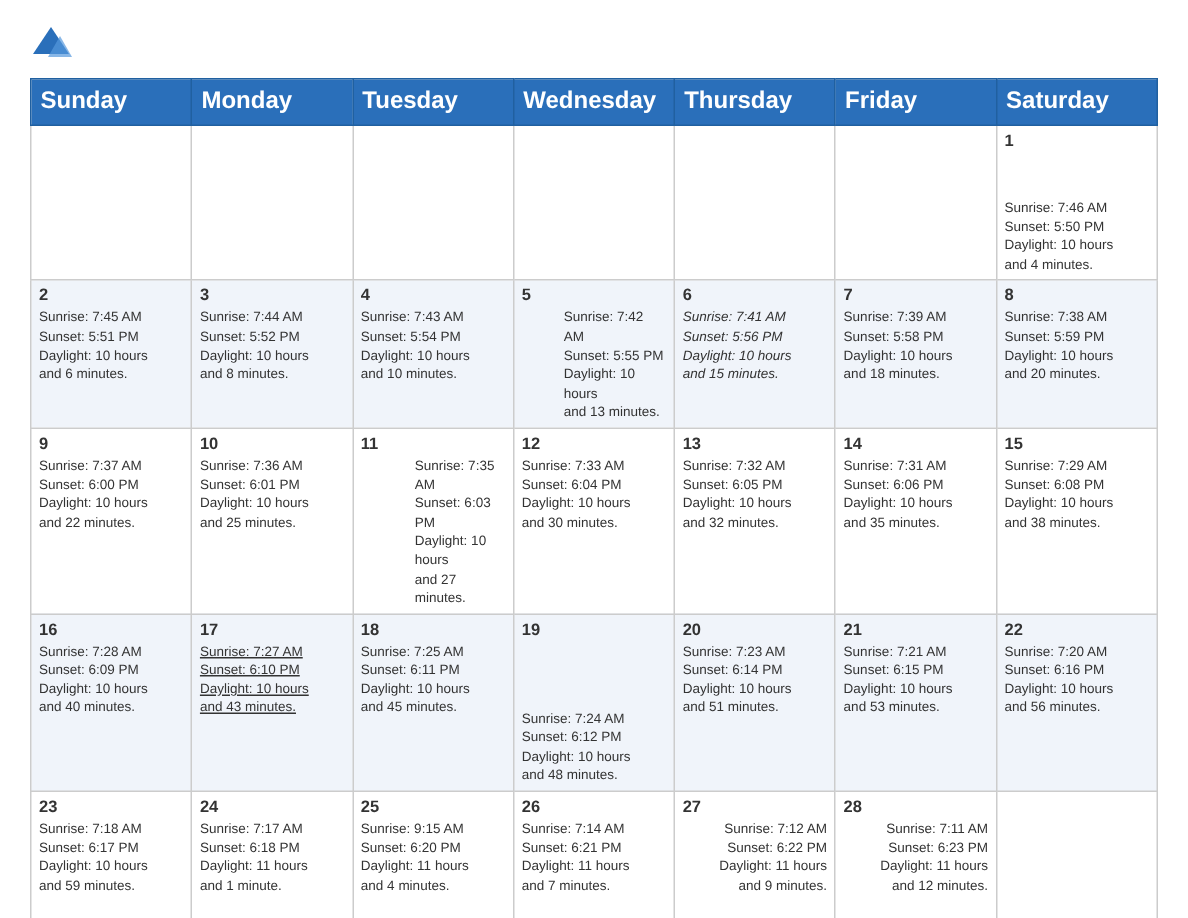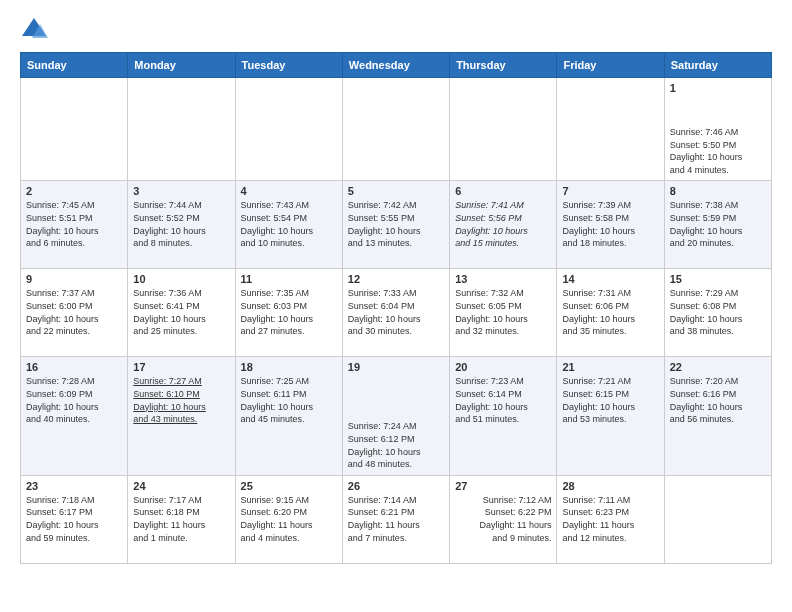--- a/index.html
+++ b/index.html
@@ -48,21 +48,21 @@
       color: #555;
     }
     .calendar {
       width: 100%;
       border-collapse: collapse;
       border: 1px solid #ccc;
     }
     .calendar th {
       background-color: #2a6fba;
       color: #fff;
-      font-size: 11px;
+      font-size: 16px;
       font-weight: bold;
       padding: 6px 6px;
       text-align: left;
       border: 1px solid #2060a0;
     }
     .calendar td {
       vertical-align: top;
       border: 1px solid #ccc;
       padding: 4px 5px;
       font-size: 9.5px;
@@ -158,21 +158,21 @@
           </td>
           <td>
             <span class="day-num">4</span>
             <div class="day-info" style="white-space: pre-line;">Sunrise: 7:43 AM
 Sunset: 5:54 PM
 Daylight: 10 hours
 and 10 minutes.</div>
           </td>
           <td>
             <span class="day-num">5</span>
-            <div class="day-info" style="white-space: pre-line;">Sunrise: 7:42 AM
+            <div class="day-info" style="white-space: pre-line; margin-left: 28px;">Sunrise: 7:42 AM
 Sunset: 5:55 PM
 Daylight: 10 hours
 and 13 minutes.</div>
           </td>
           <td>
             <span class="day-num">6</span>
             <div class="day-info" style="white-space: pre-line; font-style: italic;">Sunrise: 7:41 AM
 Sunset: 5:56 PM
 Daylight: 10 hours
 and 15 minutes.</div>
@@ -196,27 +196,27 @@
           <td>
             <span class="day-num">9</span>
             <div class="day-info" style="white-space: pre-line;">Sunrise: 7:37 AM
 Sunset: 6:00 PM
 Daylight: 10 hours
 and 22 minutes.</div>
           </td>
           <td>
             <span class="day-num">10</span>
             <div class="day-info" style="white-space: pre-line;">Sunrise: 7:36 AM
-Sunset: 6:41 PM
+Sunset: 6:01 PM
 Daylight: 10 hours
 and 25 minutes.</div>
           </td>
           <td>
             <span class="day-num">11</span>
-            <div class="day-info" style="white-space: pre-line;">Sunrise: 7:35 AM
+            <div class="day-info" style="white-space: pre-line; margin-left: 36px;">Sunrise: 7:35 AM
 Sunset: 6:03 PM
 Daylight: 10 hours
 and 27 minutes.</div>
           </td>
           <td>
             <span class="day-num">12</span>
             <div class="day-info" style="white-space: pre-line;">Sunrise: 7:33 AM
 Sunset: 6:04 PM
 Daylight: 10 hours
 and 30 minutes.</div>
@@ -325,21 +325,21 @@
           </td>
           <td>
             <span class="day-num">27</span>
             <div class="day-info" style="white-space: pre-line; text-align: right;">Sunrise: 7:12 AM
 Sunset: 6:22 PM
 Daylight: 11 hours
 and 9 minutes.</div>
           </td>
           <td>
             <span class="day-num">28</span>
-            <div class="day-info" style="white-space: pre-line;">Sunrise: 7:11 AM
+            <div class="day-info" style="white-space: pre-line; text-align: right;">Sunrise: 7:11 AM
 Sunset: 6:23 PM
 Daylight: 11 hours
 and 12 minutes.</div>
           </td>
           <td class="empty-cell"></td>
         </tr>
       </tbody>
   </table>
 </div>
 

